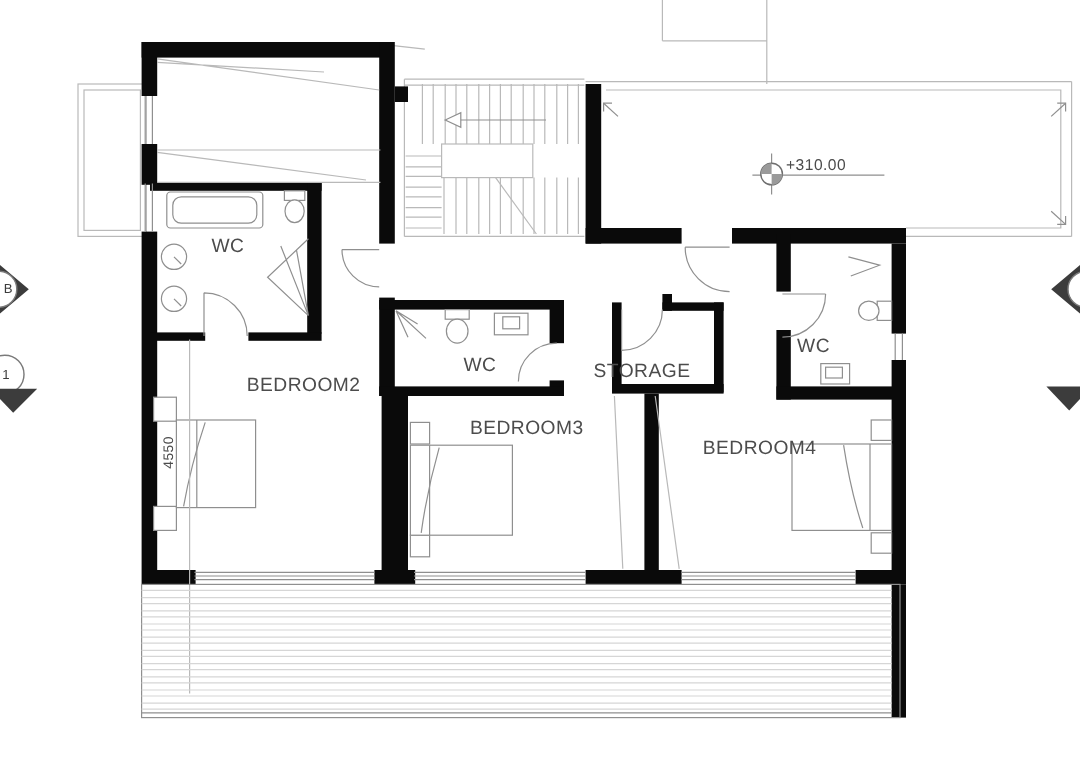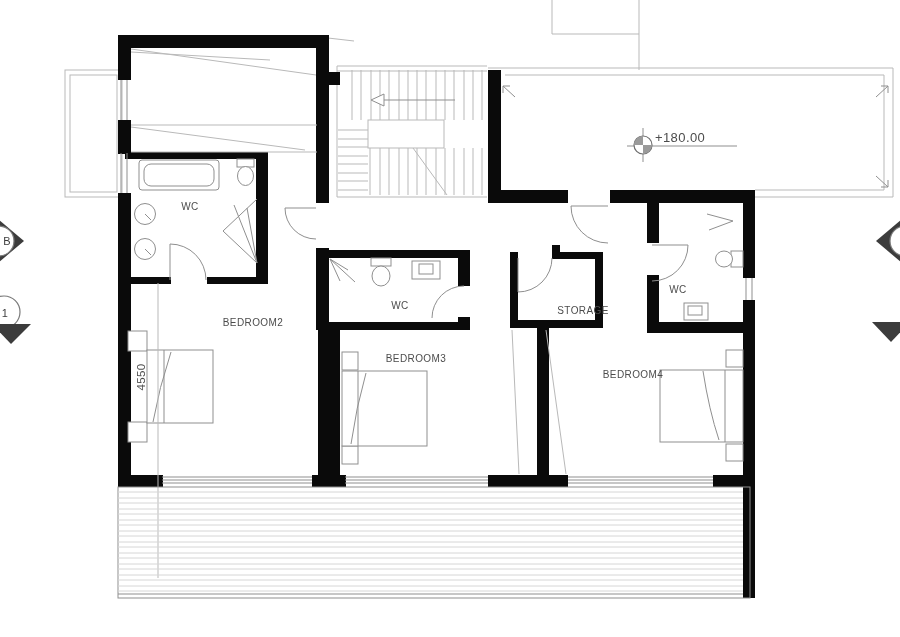--- a/index.html
+++ b/index.html
@@ -6,21 +6,21 @@
   #plan{position:relative;width:900px;height:637px;background:#ffffff;overflow:hidden;
         font-family:"Liberation Sans", sans-serif;}
   #plan svg{position:absolute;left:0;top:0;}
   .wall{fill:var(--wall,#000);}
   .ln{stroke:var(--line-light,#b9b9b9);fill:none;stroke-width:1;}
   .md{stroke:var(--line-mid,#8f8f8f);fill:none;stroke-width:1;}
   .deck{stroke:var(--deck-line,#d4d4d4);fill:none;stroke-width:1;}
   .fx{stroke:var(--line-mid,#8f8f8f);fill:#fff;stroke-width:1;}
   .mk{fill:var(--marker-fill,#3c3c3c);}
   .mkc{fill:#fff;stroke:#7a7a7a;stroke-width:1.2;}
-  .lbl{position:absolute;transform:translate(-50%,-50%);font-size:10px;color:var(--text,#4c4c4c);
+  .lbl{position:absolute;transform:translate(-50%,-50%);font-size:16px;color:var(--text,#4c4c4c);
        letter-spacing:.4px;white-space:nowrap;}
   .lbl.small{font-size:11px;letter-spacing:.2px;}
   .lbl.rot{transform:translate(-50%,-50%) rotate(-90deg);font-size:11.5px;}
   .lbl.raw{transform:none;}
 </style>
 </head>
 <body>
 
 <div id="plan">
   <svg width="900" height="637" viewBox="0 0 900 637">
@@ -220,23 +220,23 @@
         <polygon class="mk" points="908,214 876,241 908,268"></polygon>
         <circle class="mkc" cx="905" cy="241" r="15"></circle>
       </g>
       <g>
         <polygon class="mk" points="872,322 910,322 891,342"></polygon>
       </g>
     </g>
   </svg>
 
   <div class="lbl" style="left:253px;top:322px">BEDROOM2</div>
-  <div class="lbl" style="left:416px;top:358px">BEDROOM3</div>
+  <div class="lbl" style="left:439px;top:358px">BEDROOM3</div>
   <div class="lbl" style="left:633px;top:374px">BEDROOM4</div>
-  <div class="lbl" style="left:583px;top:310px">STORAGE</div>
+  <div class="lbl" style="left:535px;top:310px">STORAGE</div>
   <div class="lbl" style="left:190px;top:206px">WC</div>
   <div class="lbl" style="left:400px;top:305px">WC</div>
   <div class="lbl" style="left:678px;top:289px">WC</div>
-  <div class="lbl raw" style="left:655px;top:130px;font-size:13px">+180.00</div>
+  <div class="lbl raw" style="left:655px;top:130px;font-size:13px">+310.00</div>
   <div class="lbl rot" style="left:141px;top:377px">4550</div>
   <div class="lbl small" style="left:7px;top:241px;color:#3c3c3c">B</div>
   <div class="lbl small" style="left:5px;top:313px;color:#3c3c3c">1</div>
 </div>
 
 </body></html>

